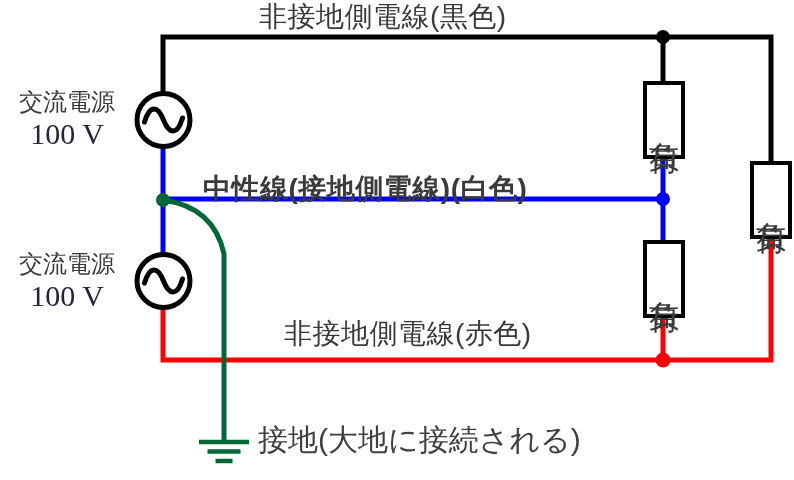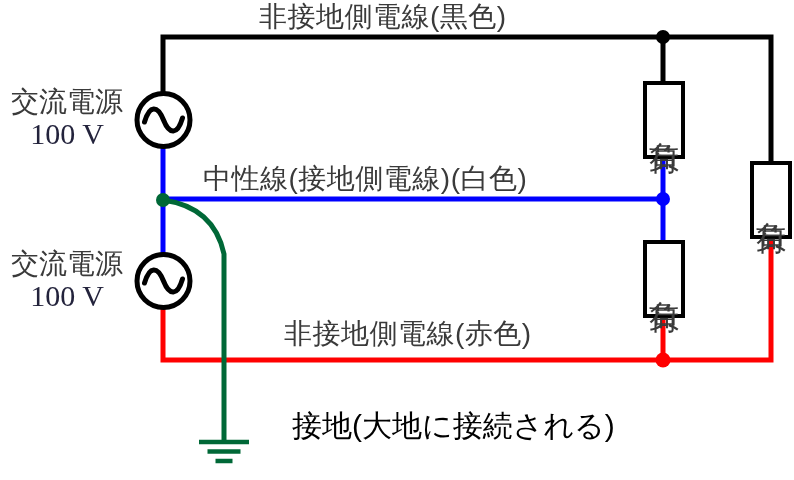--- a/index.html
+++ b/index.html
@@ -16,35 +16,34 @@
     position: absolute;
     color: #3a3a3a;
     font-size: 28px;
     line-height: 32px;
     white-space: nowrap;
     letter-spacing: 0.5px;
   }
   .ground-label {
     position: absolute;
     left: 258px;
-    top: 409px;
-    color: #000000;
+    top: 423px;
+    color: #404040;
     font-size: 30px;
     line-height: 34px;
     white-space: nowrap;
-    margin-left: 34px;
   }
   .source-label {
     position: absolute;
     left: 0;
     width: 134px;
     text-align: center;
     color: #3a3a3a;
   }
-  .source-name { font-size: 28px; line-height: 33px; white-space: nowrap; }
+  .source-name { font-size: 24px; line-height: 33px; white-space: nowrap; }
   .source-volt {
     font-family: Liberation Serif, serif;
     font-size: 30px;
     line-height: 31px;
     color: #23233c;
     white-space: nowrap;
   }
   .load {
     position: absolute;
     box-sizing: border-box;
@@ -96,21 +95,21 @@
 
     <path d="M 163 200 Q 214 207 224 254 L 224 442" fill="none" stroke-width="5" stroke="#006837"></path>
     <circle cx="163" cy="200" r="7" stroke="none" fill="#006837"></circle>
     <path d="M 199 442 L 249 442" fill="none" stroke-width="4.5" stroke="#006837"></path>
     <path d="M 207.5 451.5 L 240.5 451.5" fill="none" stroke-width="4.5" stroke="#006837"></path>
     <path d="M 215.5 461 L 232.5 461" fill="none" stroke-width="4.5" stroke="#006837"></path>
   </svg>
 
   <div class="wire-label" style="left:259px; top:1px;">非接地側電線(黒色)</div>
 
-  <div class="wire-label" style="left:203px; top:163px;">中性線(接地側電線)(白色)</div>
+  <div class="wire-label" style="left:203px; top:173px;font-weight:bold;">中性線(接地側電線)(白色)</div>
 
   <div class="wire-label" style="left:248px; top:318px;margin-left:36px;">非接地側電線(赤色)</div>
 
   <div class="ground-label">接地(大地に接続される)</div>
 
   <div class="source-label" style="top:85px;">
     <div class="source-name">交流電源</div>
     <div class="source-volt">100 V</div>
   </div>
   <div class="source-label" style="top:247px;">

